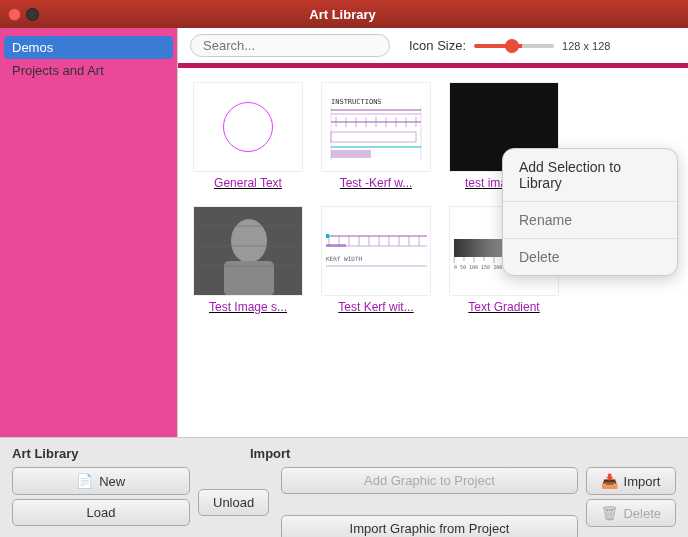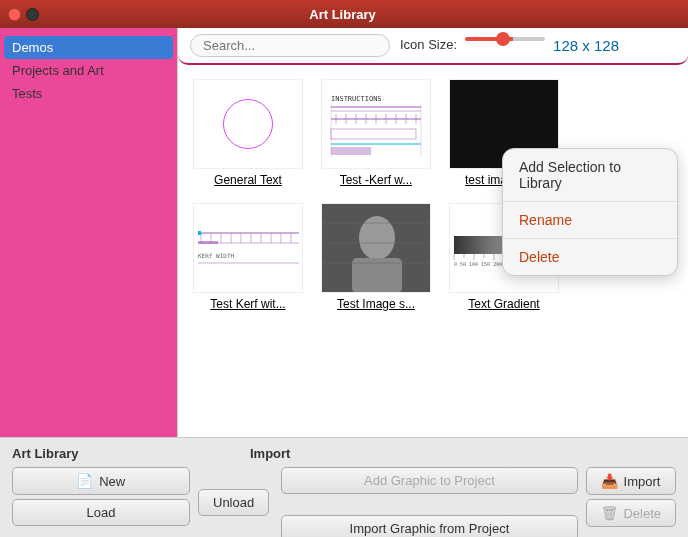--- a/index.html
+++ b/index.html
@@ -76,63 +76,64 @@
       display: flex;
       flex-direction: column;
       position: relative;
     }
 
     
     .search-bar {
       display: flex;
       align-items: center;
       padding: 6px 12px;
-      border-bottom: 2px solid #be185d;
+      border-bottom: 5px solid #be185d;
       gap: 10px;
-      border-radius: 10px;
     }
     .search-input {
       flex: 1;
       border: 1px solid #ccc;
       border-radius: 12px;
       padding: 3px 12px;
       font-size: 13px;
       outline: none;
       background: #f9f9f9;
       max-width: 200px;
     }
     .icon-size-label {
       font-size: 13px;
       color: #333;
       margin-left: auto;
     }
     .icon-size-slider-container {
       display: flex;
+      align-items: center;
       gap: 8px;
+      margin-left: 9px;
     }
     .icon-size-slider {
       -webkit-appearance: none;
       appearance: none;
       width: 80px;
       height: 4px;
       border-radius: 2px;
       background: linear-gradient(to right, #e74c3c 60%, #ccc 60%);
       outline: none;
       cursor: pointer;
     }
     .icon-size-slider::-webkit-slider-thumb {
       -webkit-appearance: none;
       width: 14px; height: 14px;
       border-radius: 50%;
       background: #e74c3c;
       cursor: pointer;
     }
     .icon-size-value {
-      font-size: 15px;
-      color: #0369a1;
+      font-size: 11px;
+      color: #404040;
       white-space: nowrap;
     }
 
     
     .grid-area {
       flex: 1;
       padding: 10px;
       display: flex;
       flex-wrap: wrap;
       align-content: flex-start;
@@ -156,21 +157,21 @@
       align-items: center;
       justify-content: center;
       background: #fff;
       border: 1px solid #eee;
       overflow: hidden;
     }
     .grid-label {
       font-size: 12px;
       text-align: center;
       margin-top: 4px;
-      color: #000000;
+      color: #a21caf;
       max-width: 110px;
       overflow: hidden;
       text-overflow: ellipsis;
       white-space: nowrap;
     }
 
     
     .thumb-circle {
       width: 50px; height: 50px;
       border-radius: 50%;
@@ -190,21 +191,21 @@
       width: 176px;
       z-index: 10;
       overflow: hidden;
     }
     .context-menu-item {
       padding: 10px 16px;
       font-size: 14px;
       color: #333;
       cursor: pointer;
     }
-    .context-menu-item.disabled { color: #c2410c; cursor: default; }
+    .context-menu-item.disabled { color: #737373; cursor: default; }
     .context-menu-divider {
       height: 1px;
       background: #ddd;
       margin: 0;
     }
 
     
     .bottom-panel {
       height: 100px;
       background: #e8e8e8;
@@ -286,23 +287,20 @@
 </div>
 
 <div class="main-layout">
 
   <div class="sidebar">
     <div class="sidebar-item selected">
       <span>Demos</span>
     </div>
     <div class="sidebar-item">
       <span>Projects and Art</span>
-    </div>
-    <div class="sidebar-item">
-      <span>Tests</span>
     </div>
   </div>
 
   <div class="content-area">
 
     <div class="search-bar">
       <input type="text" class="search-input" placeholder="Search..." style="">
       <div class="icon-size-slider-container">
         <span class="icon-size-label">Icon Size:</span>
         <input type="range" class="icon-size-slider" min="16" max="256" value="128" style="">
@@ -351,20 +349,36 @@
         <div class="grid-label">Test -Kerf w...</div>
       </div>
 
       <div class="grid-item">
         <div class="grid-thumb" style="background:#111;">
         </div>
         <div class="grid-label">test image bl...</div>
       </div>
 
       <div class="grid-item">
+        <div class="grid-thumb" style="background:#777; overflow:hidden;">
+          <svg width="110" height="90">
+            <rect width="110" height="90" fill="#555"></rect>
+
+            <ellipse cx="55" cy="35" rx="18" ry="22" fill="#999"></ellipse>
+            <rect x="30" y="55" width="50" height="35" rx="5" fill="#888"></rect>
+
+            <line x1="0" y1="20" x2="110" y2="20" stroke="#666" stroke-width="0.5"></line>
+            <line x1="0" y1="40" x2="110" y2="40" stroke="#666" stroke-width="0.5"></line>
+            <line x1="0" y1="60" x2="110" y2="60" stroke="#666" stroke-width="0.5"></line>
+          </svg>
+        </div>
+        <div class="grid-label">Test Image s...</div>
+      </div>
+
+      <div class="grid-item">
         <div class="grid-thumb">
           <svg width="105" height="50">
             <rect width="105" height="50" fill="white"></rect>
 
             <line x1="2" y1="10" x2="103" y2="10" stroke="#9b59b6" stroke-width="1"></line>
             <line x1="2" y1="20" x2="103" y2="20" stroke="#9b59b6" stroke-width="0.5"></line>
 
             <g stroke="#9b59b6" stroke-width="0.5">
               <line x1="5" y1="10" x2="5" y2="20"></line>
               <line x1="15" y1="10" x2="15" y2="20"></line>
@@ -378,36 +392,20 @@
               <line x1="95" y1="10" x2="95" y2="20"></line>
             </g>
             <text x="2" y="35" font-size="6" fill="#666" font-family="monospace">KERf WIDTH</text>
             <line x1="2" y1="40" x2="103" y2="40" stroke="#9b59b6" stroke-width="0.5"></line>
 
             <rect x="2" y="8" width="3" height="4" fill="#00bcd4"></rect>
             <rect x="2" y="18" width="20" height="3" fill="#9b59b6" opacity="0.6"></rect>
           </svg>
         </div>
         <div class="grid-label">Test Kerf wit...</div>
-      </div>
-
-      <div class="grid-item">
-        <div class="grid-thumb" style="background:#777; overflow:hidden;">
-          <svg width="110" height="90">
-            <rect width="110" height="90" fill="#555"></rect>
-
-            <ellipse cx="55" cy="35" rx="18" ry="22" fill="#999"></ellipse>
-            <rect x="30" y="55" width="50" height="35" rx="5" fill="#888"></rect>
-
-            <line x1="0" y1="20" x2="110" y2="20" stroke="#666" stroke-width="0.5"></line>
-            <line x1="0" y1="40" x2="110" y2="40" stroke="#666" stroke-width="0.5"></line>
-            <line x1="0" y1="60" x2="110" y2="60" stroke="#666" stroke-width="0.5"></line>
-          </svg>
-        </div>
-        <div class="grid-label">Test Image s...</div>
       </div>
 
       <div class="grid-item">
         <div class="grid-thumb">
           <svg width="105" height="40">
             <defs>
               <linearGradient id="gbar" x1="0" y1="0" x2="1" y2="0">
                 <stop offset="0%" stop-color="#333"></stop>
                 <stop offset="100%" stop-color="#eee"></stop>
               </linearGradient>

